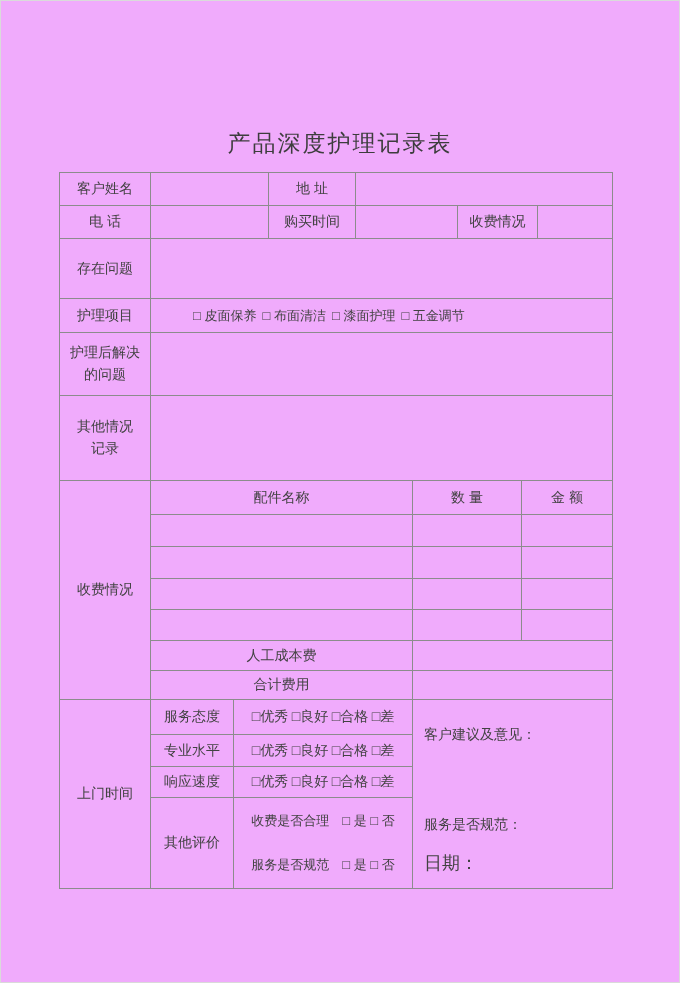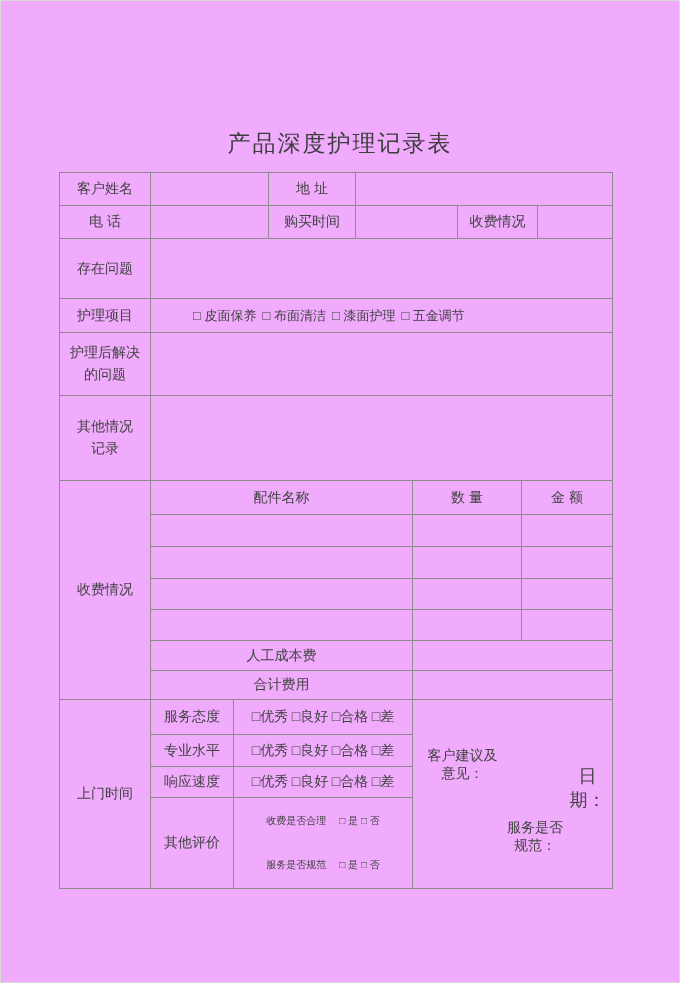--- a/index.html
+++ b/index.html
@@ -24,25 +24,25 @@
   td.two-line { line-height:1.55; }
   td.field { background:transparent; }
   .care-opts {
     display:flex; justify-content:flex-start; gap:6px;
     padding-left:42px; font-size:13px; white-space:nowrap;
   }
   td.rating-opts { font-size:13px; white-space:nowrap;font-family:Liberation Serif, serif; }
   td.other-opts-cell { vertical-align:middle; }
   .other-opts-inner {
     display:flex; flex-direction:column; justify-content:space-around;
-    height:89px; font-size:10px;
+    height:89px; font-size:13px;
   }
   .opt-line { display:flex; justify-content:center; gap:13px; white-space:nowrap; }
   td.right-cell { text-align:left; vertical-align:top; }
-  .right-cell-inner { padding:13px 6px 0 11px; display:flex; flex-direction:row; align-items:flex-start; }
+  .right-cell-inner { padding:13px 6px 0 11px; display:flex; flex-direction:column; align-items:flex-start; }
   .suggestion { font-size:14px; }
   .signature { font-size:14px; margin-top:72px; }
   .date { font-size:18px; margin-top:17px; }
 </style>
 </head>
 <body>
 
 <div class="page">
   <div class="title">产品深度护理记录表</div>
 

